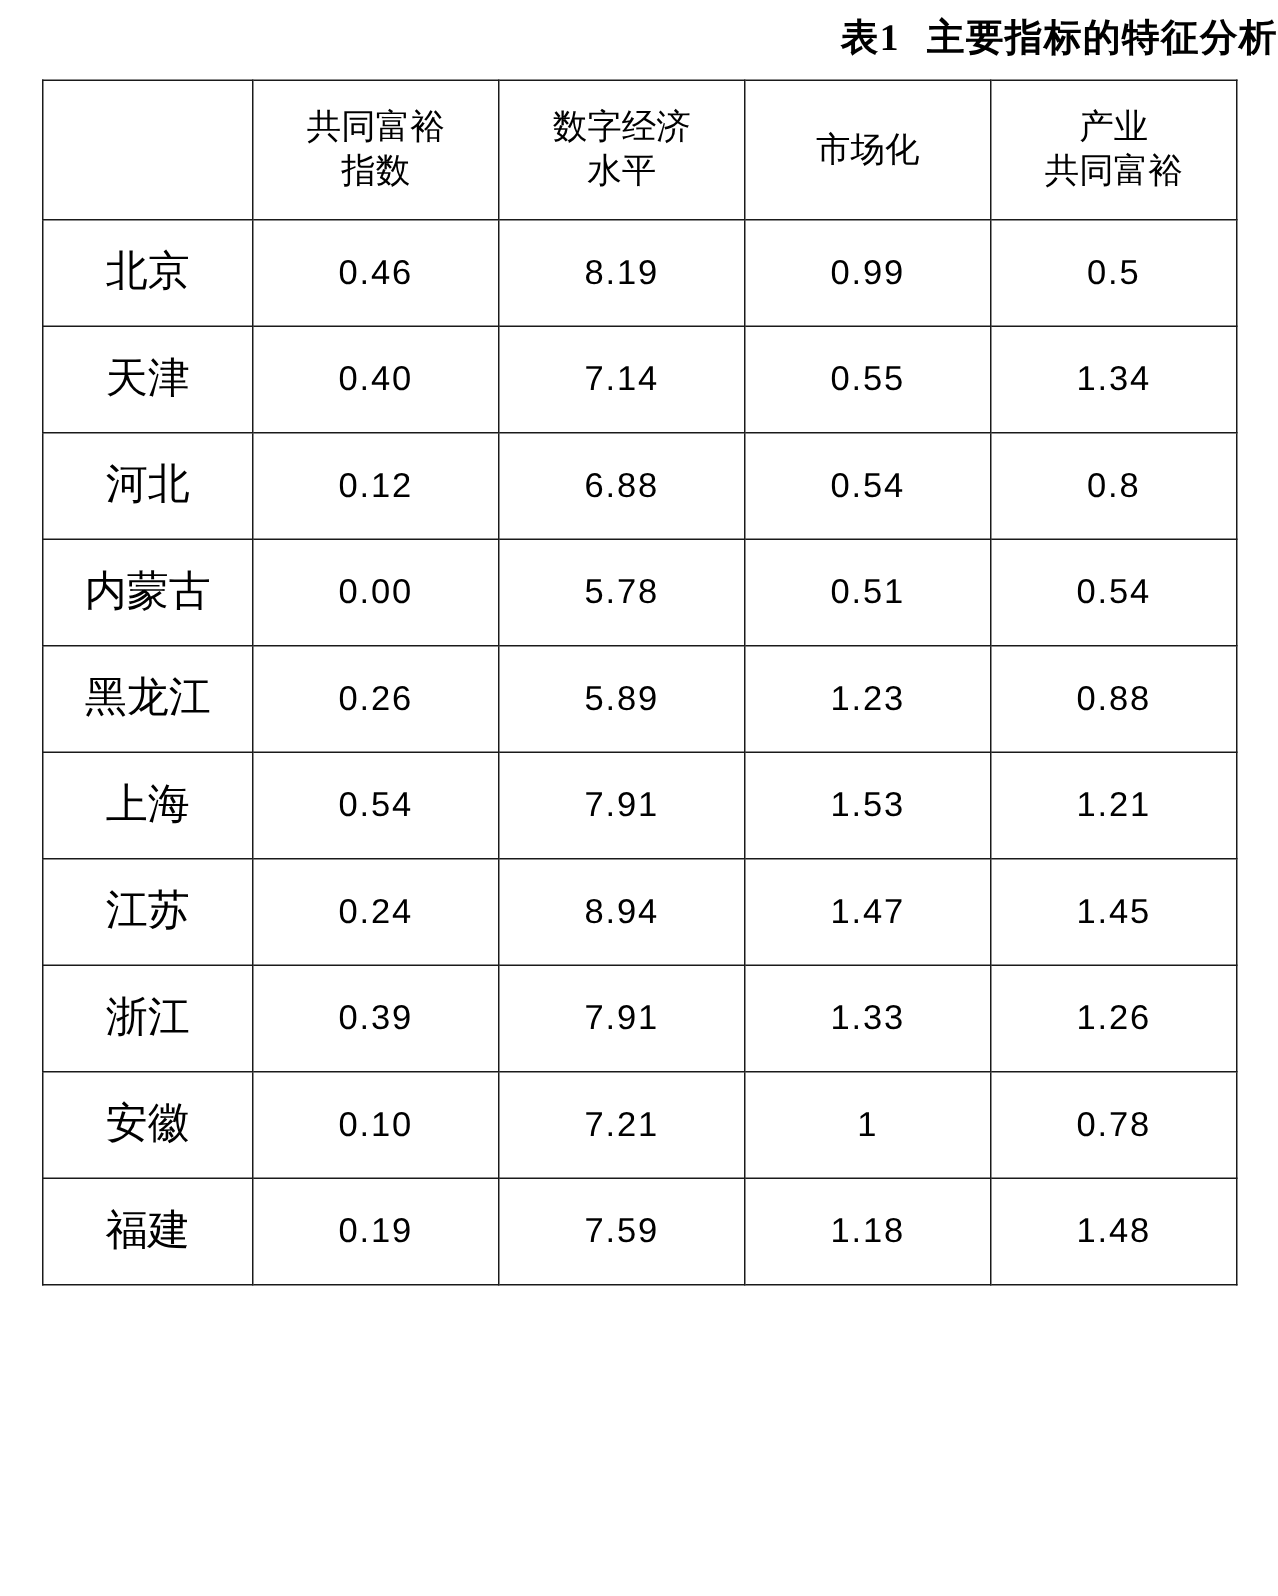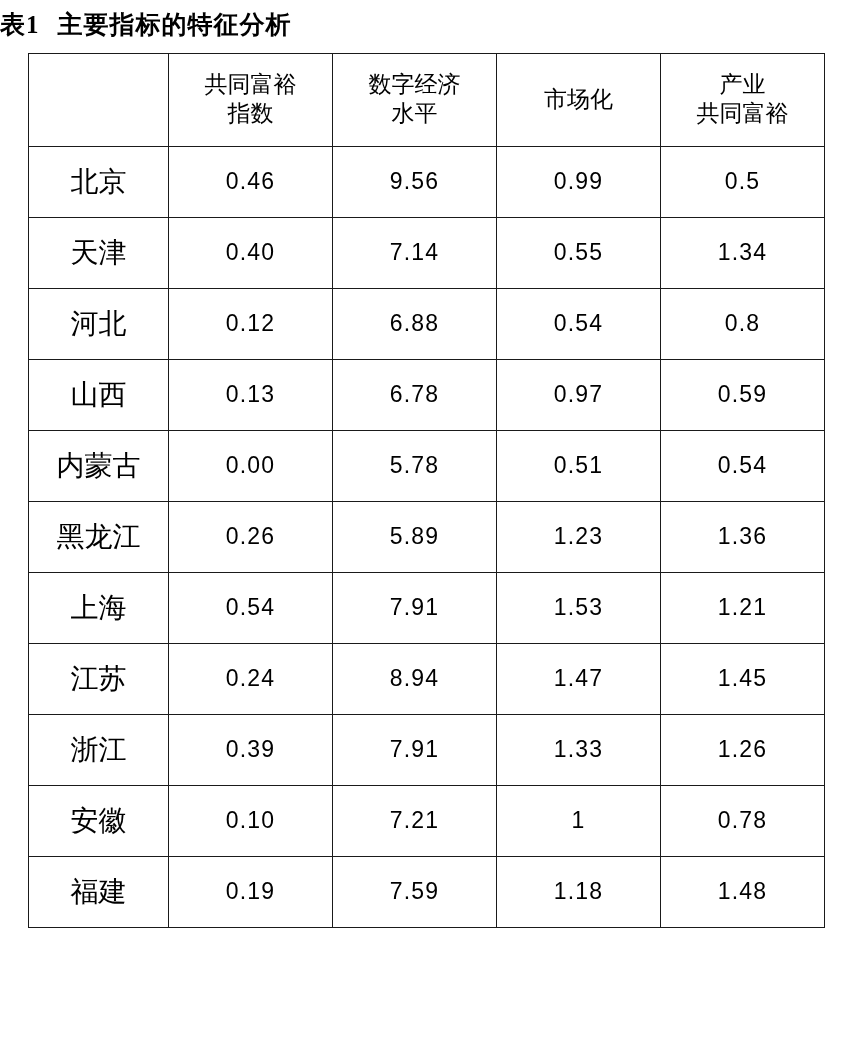--- a/index.html
+++ b/index.html
@@ -14,21 +14,21 @@
     color: #000000;
     -webkit-font-smoothing: antialiased;
   }
   .page {
     width: 852px;
     height: 1064px;
     position: relative;
     box-sizing: border-box;
   }
   .table-caption {
-    text-align: left;
+    text-align: right;
     font-family: "Liberation Sans", "DejaVu Sans", sans-serif;
     font-weight: bold;
     font-size: 25px;
     letter-spacing: 1px;
     padding-top: 8px;
     padding-bottom: 12px;
   }
   .table-caption .cap-num {
     font-family: "Liberation Serif", "DejaVu Serif", serif;
     font-weight: bold;
@@ -113,58 +113,51 @@
           </td>
           <td>
             <span class="hdr-text">产业</span>
             <span class="hdr-text">共同富裕</span>
           </td>
         </tr>
 
         <tr class="body-row">
           <td class="prov">北京</td>
           <td class="num">0.46</td>
-          <td class="num">9.56</td>
+          <td class="num">8.19</td>
           <td class="num">0.99</td>
           <td class="num">0.5</td>
         </tr>
         <tr class="body-row">
           <td class="prov">天津</td>
           <td class="num">0.40</td>
           <td class="num">7.14</td>
           <td class="num">0.55</td>
           <td class="num">1.34</td>
         </tr>
         <tr class="body-row">
           <td class="prov">河北</td>
           <td class="num">0.12</td>
           <td class="num">6.88</td>
           <td class="num">0.54</td>
           <td class="num">0.8</td>
         </tr>
         <tr class="body-row">
-          <td class="prov">山西</td>
-          <td class="num">0.13</td>
-          <td class="num">6.78</td>
-          <td class="num">0.97</td>
-          <td class="num">0.59</td>
-        </tr>
-        <tr class="body-row">
           <td class="prov">内蒙古</td>
           <td class="num">0.00</td>
           <td class="num">5.78</td>
           <td class="num">0.51</td>
           <td class="num">0.54</td>
         </tr>
         <tr class="body-row">
           <td class="prov">黑龙江</td>
           <td class="num">0.26</td>
           <td class="num">5.89</td>
           <td class="num">1.23</td>
-          <td class="num">1.36</td>
+          <td class="num">0.88</td>
         </tr>
         <tr class="body-row">
           <td class="prov">上海</td>
           <td class="num">0.54</td>
           <td class="num">7.91</td>
           <td class="num">1.53</td>
           <td class="num">1.21</td>
         </tr>
         <tr class="body-row">
           <td class="prov">江苏</td>

